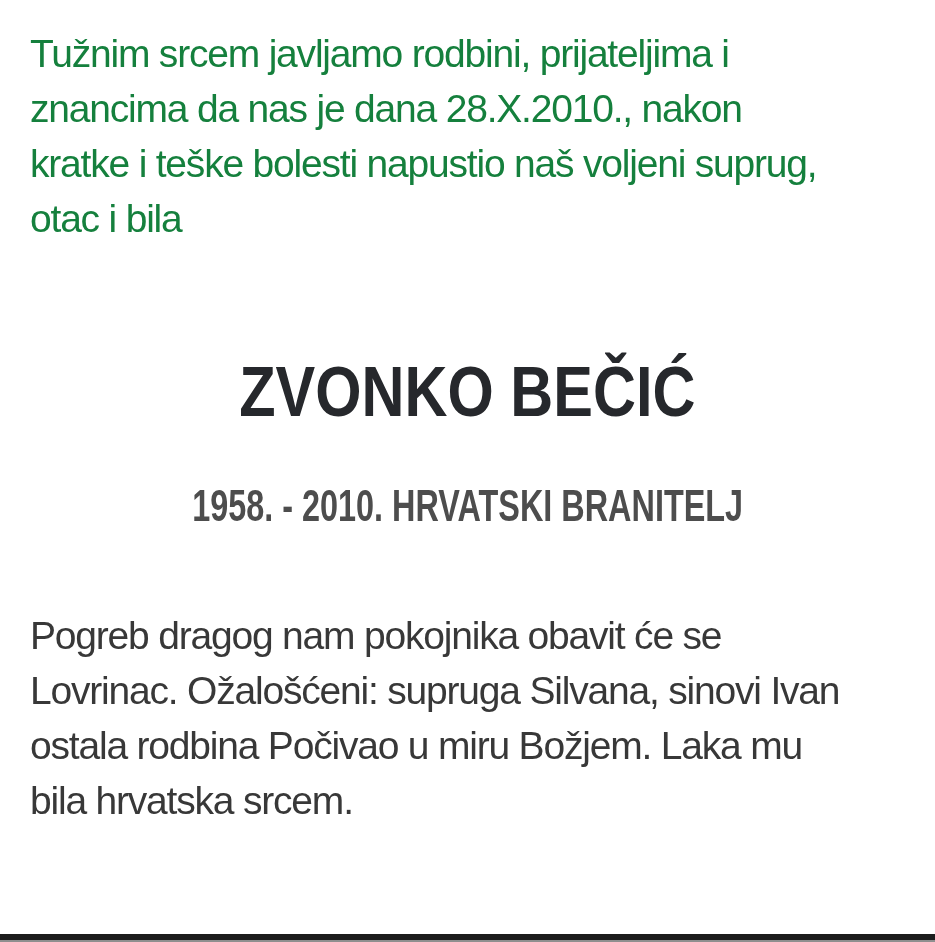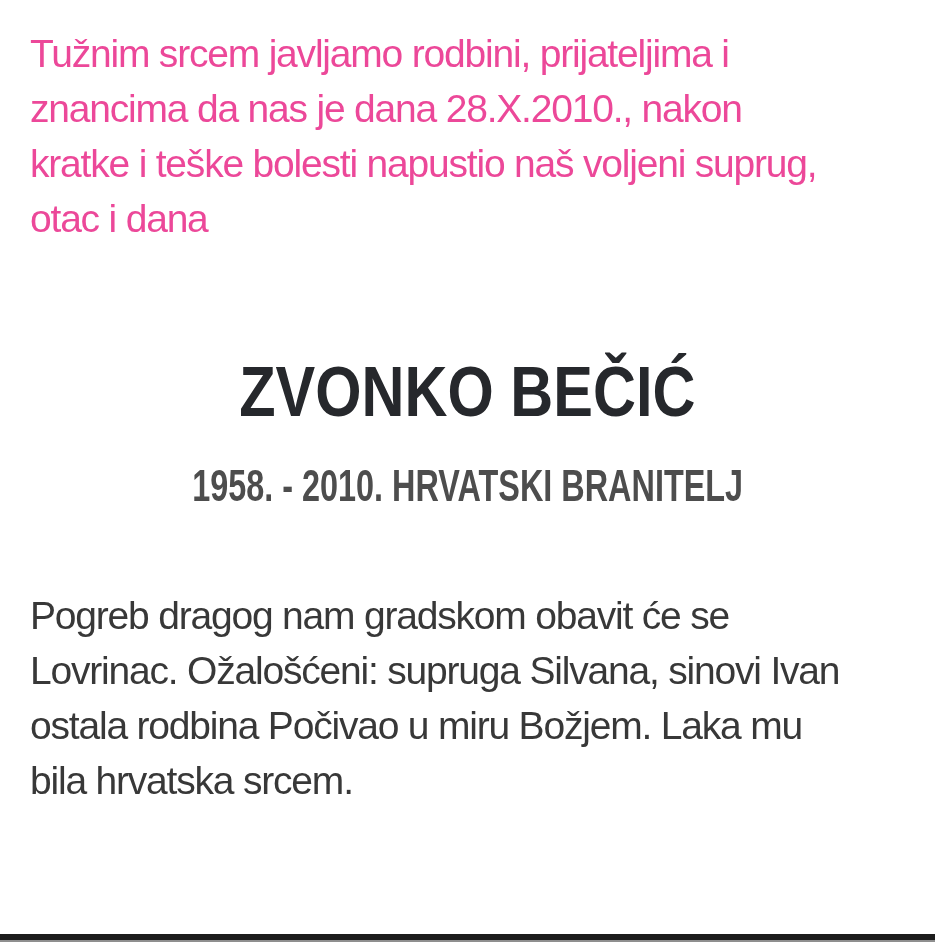--- a/index.html
+++ b/index.html
@@ -16,21 +16,21 @@
   }
   .notice {
     position: absolute;
     top: 0;
     left: 0;
     width: 935px;
     height: 942px;
   }
   .intro-paragraph {
     margin: 26px 0 0 30px;
-    color: #ec4899;
+    color: #15803d;
     font-size: 39px;
     line-height: 55px;
     letter-spacing: -1.2px;
     font-weight: 400;
   }
   .details-paragraph {
     margin: 80px 0 0 30px;
     color: #383838;
     font-size: 39px;
     line-height: 55px;
@@ -49,21 +49,21 @@
     font-weight: 700;
     color: #26282c;
   }
   .name-heading .condensed {
     display: inline-block;
     transform: scaleX(0.85);
     transform-origin: 50% 50%;
     white-space: nowrap;
   }
   .years-subtitle {
-    margin-top: 36px;
+    margin-top: 56px;
     height: 45px;
     line-height: 45px;
     text-align: center;
     font-size: 45px;
     font-weight: 700;
     color: #4d4d4d;
   }
   .years-subtitle .condensed {
     display: inline-block;
     transform: scaleX(0.72);
@@ -89,33 +89,33 @@
 </style>
 </head>
 <body>
 
 <div class="notice">
 
   <div class="intro-paragraph">
     <div class="text-line">Tužnim srcem javljamo rodbini, prijateljima i</div>
     <div class="text-line">znancima da nas je dana 28.X.2010., nakon</div>
     <div class="text-line">kratke i teške bolesti napustio naš voljeni suprug,</div>
-    <div class="text-line">otac i dana</div>
+    <div class="text-line">otac i bila</div>
   </div>
 
   <div class="name-heading">
     <span class="condensed">ZVONKO BEČIĆ</span>
   </div>
 
   <div class="years-subtitle">
     <span class="condensed">1958. - 2010. HRVATSKI BRANITELJ</span>
   </div>
 
   <div class="details-paragraph">
-    <div class="text-line">Pogreb dragog nam gradskom obavit će se</div>
+    <div class="text-line">Pogreb dragog nam pokojnika obavit će se</div>
     <div class="text-line">Lovrinac. Ožalošćeni: supruga Silvana, sinovi Ivan</div>
     <div class="text-line">ostala rodbina Počivao u miru Božjem. Laka mu</div>
     <div class="text-line">bila hrvatska srcem.</div>
   </div>
 
   <div class="bottom-bar"></div>
   <div class="bottom-bar-edge"></div>
 
 </div>
 

